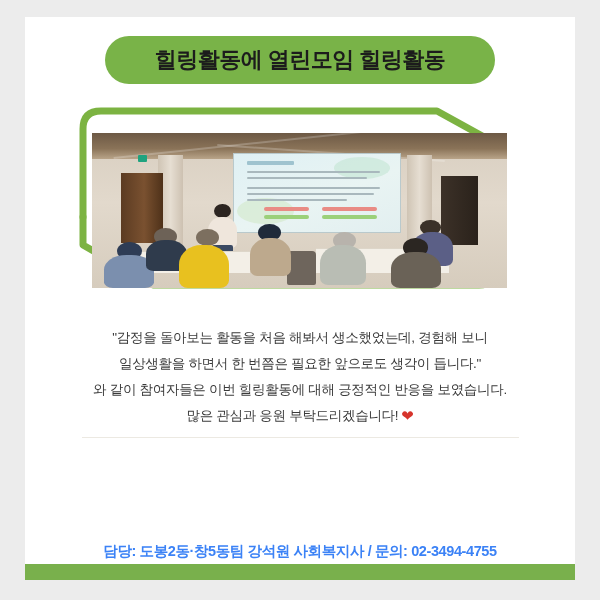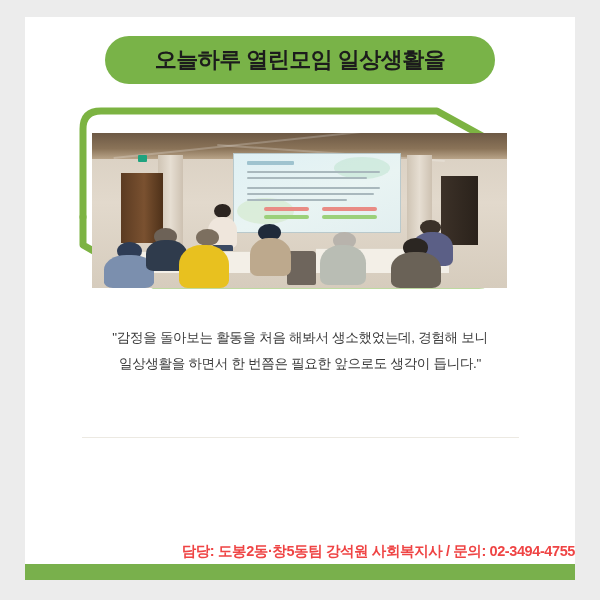--- a/index.html
+++ b/index.html
@@ -109,37 +109,37 @@
   .divider{
     position:absolute;left:57px;top:420px;
     width:437px;height:1px;
     background:#ece9e2;
   }
   .heart{color:#d6342c;font-size:15px;vertical-align:-1px;margin-left:3px;}
 
   
   .footer{
     position:absolute;left:0;top:525px;width:550px;
-    text-align:right;
-    color:#ef4444;
+    text-align:center;
+    color:#3b82f6;
     font-size:14.5px;
     font-weight:bold;
     letter-spacing:-0.4px;
     white-space:nowrap;
   }
 </style>
 </head>
 <body>
 
 <div class="page">
   <div class="card">
 
     <div class="banner-wrap">
       <div class="banner">
-        <span class="banner-title">오늘하루 열린모임 일상생활을</span>
+        <span class="banner-title">힐링활동에 열린모임 힐링활동</span>
       </div>
     </div>
 
     <div class="photo-area">
 
       <svg class="frame-svg" viewBox="0 0 550 230">
         <path d="M 58 132 L 58 44 Q 58 26 76 26 L 412 26 L 470 58" fill="none" stroke="#7cb342" stroke-width="7" stroke-linecap="round" stroke-linejoin="round"></path>
         <path d="M 470 58 L 470 184 Q 470 200 454 200 L 128 200 L 58 160 L 58 132" fill="none" stroke="#7cb342" stroke-width="7" stroke-linecap="round" stroke-linejoin="round"></path>
       </svg>
 
@@ -201,20 +201,24 @@
 
           <div class="head" style="left:75%;top:68%;width:6%;height:12%;background:#2b2622;"></div>
           <div class="person" style="left:72%;top:77%;width:12%;height:23%;background:#6a6257;"></div>
         </div>
       </div>
     </div>
 
     <div class="body-text">
       <p>"감정을 돌아보는 활동을 처음 해봐서 생소했었는데, 경험해 보니</p>
       <p>일상생활을 하면서 한 번쯤은 필요한 앞으로도 생각이 듭니다."</p>
+      <p>와 같이 참여자들은 이번 힐링활동에 대해 긍정적인 반응을 보였습니다.</p>
+      <p>
+        <span>많은 관심과 응원 부탁드리겠습니다!</span><span class="heart">❤</span>
+      </p>
     </div>
     <div class="divider"></div>
 
     <div class="footer">담당: 도봉2동·창5동팀 강석원 사회복지사 / 문의: 02-3494-4755</div>
 
     <div class="card-bottom-bar"></div>
   </div>
 </div>
 
 </body></html>

